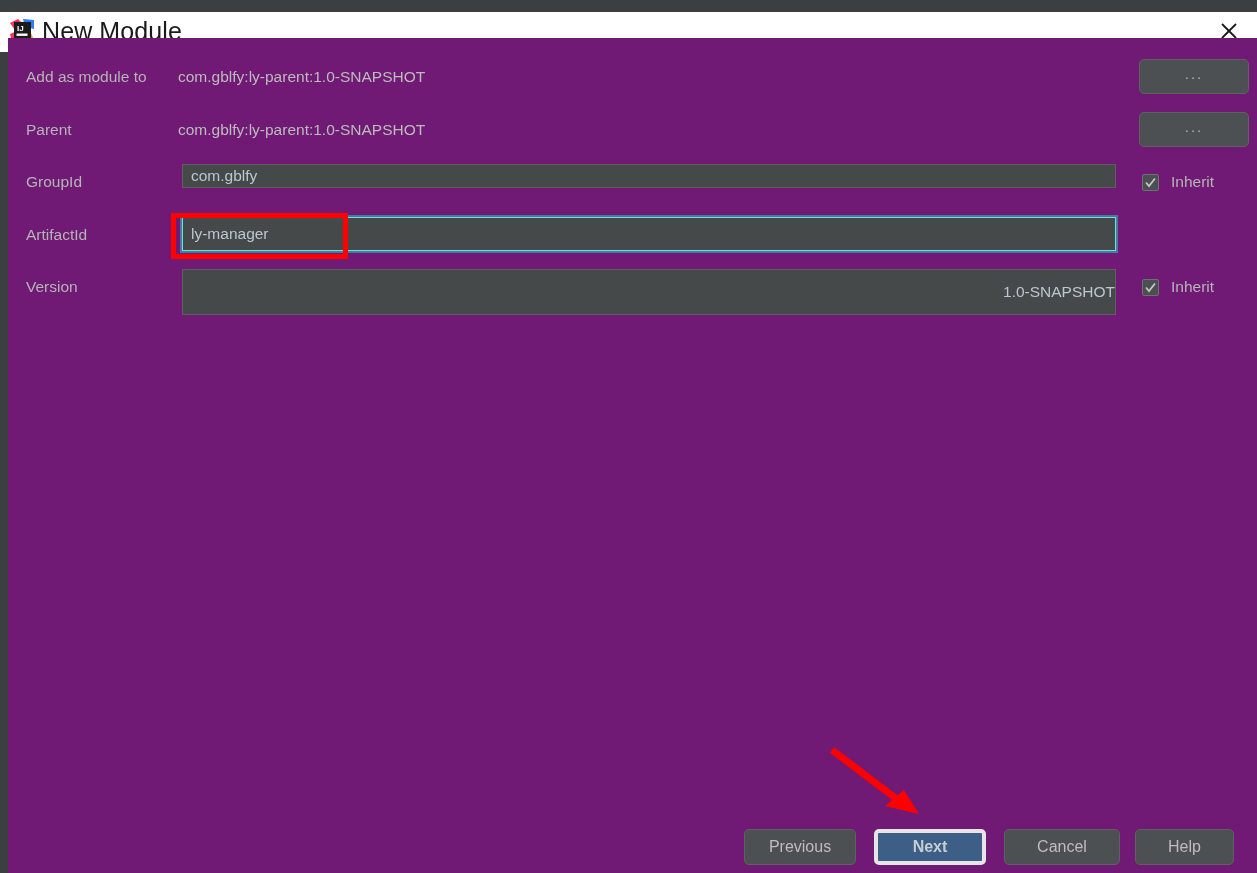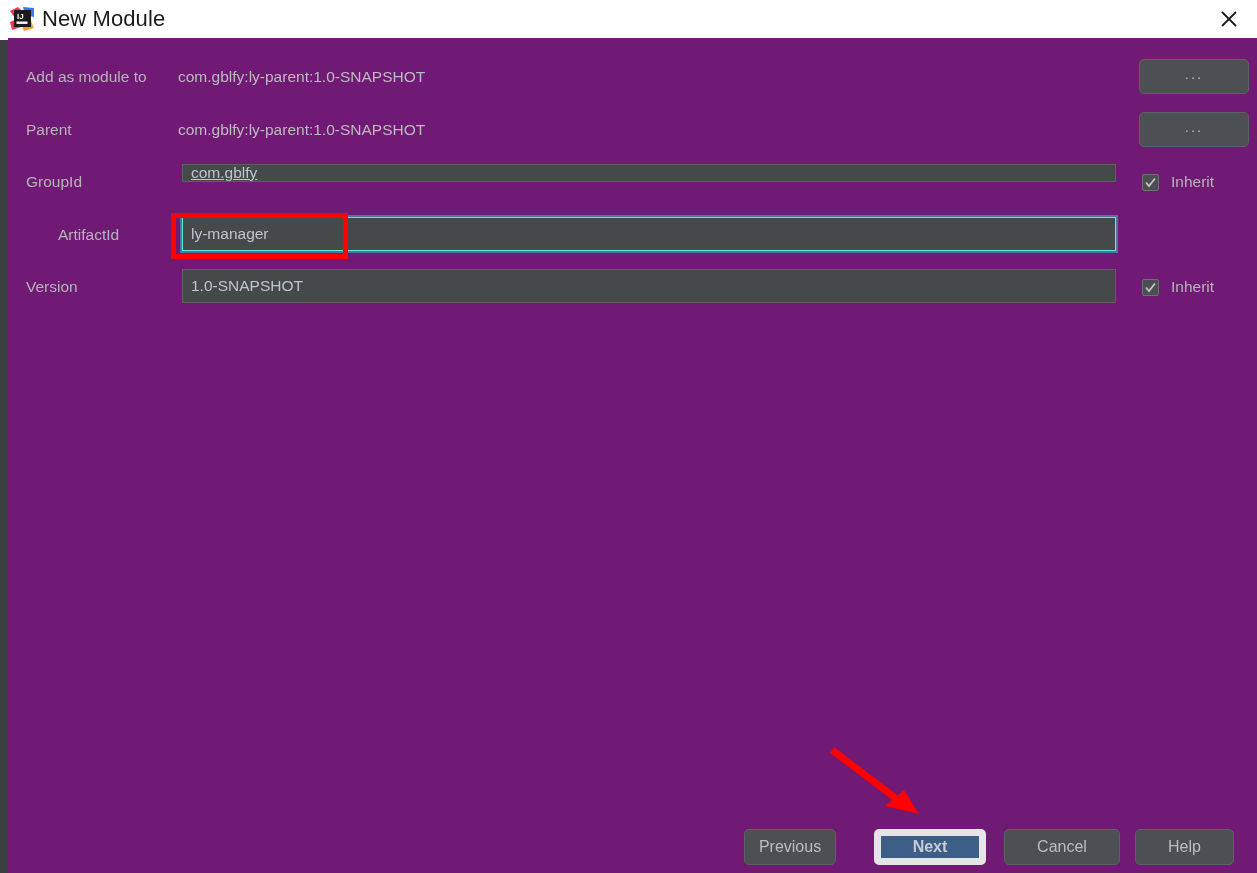--- a/index.html
+++ b/index.html
@@ -8,35 +8,35 @@
     width: 1257px;
     height: 873px;
     overflow: hidden;
     font-family: "Liberation Sans", sans-serif;
     background: #3c3f41;
   }
 
   
   #titlebar {
     position: absolute;
-    left: 0; top: 0;
+    left: 0; top: 12px;
     width: 1257px; height: 40px;
     background: #ffffff;
     display: flex;
     align-items: center;
   }
   #app-logo {
     position: absolute;
     left: 9px; top: 6px;
     width: 26px; height: 26px;
   }
   #title-text {
     position: absolute;
     left: 42px; top: 6px;
-    font-size: 22px;
+    font-size: 25px;
     color: #1a1a1a;
     letter-spacing: 0.1px;
     line-height: 26px;
     white-space: nowrap;
   }
   #close-button {
     position: absolute;
     right: 0; top: 0;
     width: 56px; height: 38px;
     display: flex;
@@ -142,21 +142,21 @@
     color: #bdbdbd;
     font-family: "Liberation Sans", sans-serif;
     font-size: 16px;
     cursor: pointer;
     display: flex;
     align-items: center;
     justify-content: center;
   }
   .dlg-button.primary {
     background: #3c5e87;
-    border: 7px solid #e5e5e5;
+    border: 4px solid #e5e5e5;
     box-shadow: inset 0 0 0 1px #3c5e87;
     color: #c8cdd2;
     font-weight: bold;
   }
 
   
   #annotation-rect {
     position: absolute;
     border: 5px solid #fe0000;
     pointer-events: none;
@@ -197,45 +197,45 @@
 
   <div class="field-label" style="left:18px; top:29px;">Add as module to</div>
   <div class="static-value" style="left:170px; top:29px;">com.gblfy:ly-parent:1.0-SNAPSHOT</div>
   <div class="browse-button" style="left:1131px; top:21px; width:110px; height:35px;">...</div>
 
   <div class="field-label" style="left:18px; top:82px;">Parent</div>
   <div class="static-value" style="left:170px; top:82px;">com.gblfy:ly-parent:1.0-SNAPSHOT</div>
   <div class="browse-button" style="left:1131px; top:74px; width:110px; height:35px;">...</div>
 
   <div class="field-label" style="left:18px; top:134px;">GroupId</div>
-  <input class="text-input" style="left: 174px; top: 126px; width: 934px; height: 18px; text-decoration: underline;" value="com.gblfy">
+  <input class="text-input" style="left: 174px; top: 126px; width: 934px; height: 24px;" value="com.gblfy">
   <div class="checkbox-row" style="left:1134px; top:135px;">
     <span class="checkbox-box">
       <svg width="13" height="13" viewBox="0 0 13 13">
         <polyline points="2,6.5 5,10 11,2.5" fill="none" stroke="#c5c5c5" stroke-width="1.8"></polyline>
       </svg>
     </span>
     <span class="checkbox-label">Inherit</span>
   </div>
 
-  <div class="field-label" style="left:18px; top:187px;margin-left:32px;">ArtifactId</div>
+  <div class="field-label" style="left:18px; top:187px;">ArtifactId</div>
   <input class="text-input focused" style="left: 174px; top: 179px; width: 934px; height: 34px;" value="ly-manager">
 
   <div class="field-label" style="left:18px; top:239px;">Version</div>
-  <input class="text-input" style="left: 174px; top: 231px; width: 934px; height: 34px;" value="1.0-SNAPSHOT">
+  <input class="text-input" style="left: 174px; top: 231px; width: 934px; height: 46px; text-align: right;" value="1.0-SNAPSHOT">
   <div class="checkbox-row" style="left:1134px; top:240px;">
     <span class="checkbox-box">
       <svg width="13" height="13" viewBox="0 0 13 13">
         <polyline points="2,6.5 5,10 11,2.5" fill="none" stroke="#c5c5c5" stroke-width="1.8"></polyline>
       </svg>
     </span>
     <span class="checkbox-label">Inherit</span>
   </div>
 
-  <div class="dlg-button" style="left:736px; top:791px; width:92px;">Previous</div>
+  <div class="dlg-button" style="left:736px; top:791px; width:112px;">Previous</div>
   <div class="dlg-button primary" style="left:866px; top:791px; width:112px;">Next</div>
   <div class="dlg-button" style="left:996px; top:791px; width:116px;">Cancel</div>
   <div class="dlg-button" style="left:1127px; top:791px; width:99px;">Help</div>
 
   <div id="annotation-rect" style="left:163px; top:175px; width:177px; height:46px;"></div>
 
   <svg id="annotation-arrow" style="left:818px; top:708px;" width="110" height="75" viewBox="0 0 110 75">
     <line x1="6" y1="4" x2="76" y2="57" stroke="#fe0000" stroke-width="7"></line>
     <polygon points="93,68 59,60 78,44" fill="#fe0000"></polygon>
   </svg>

